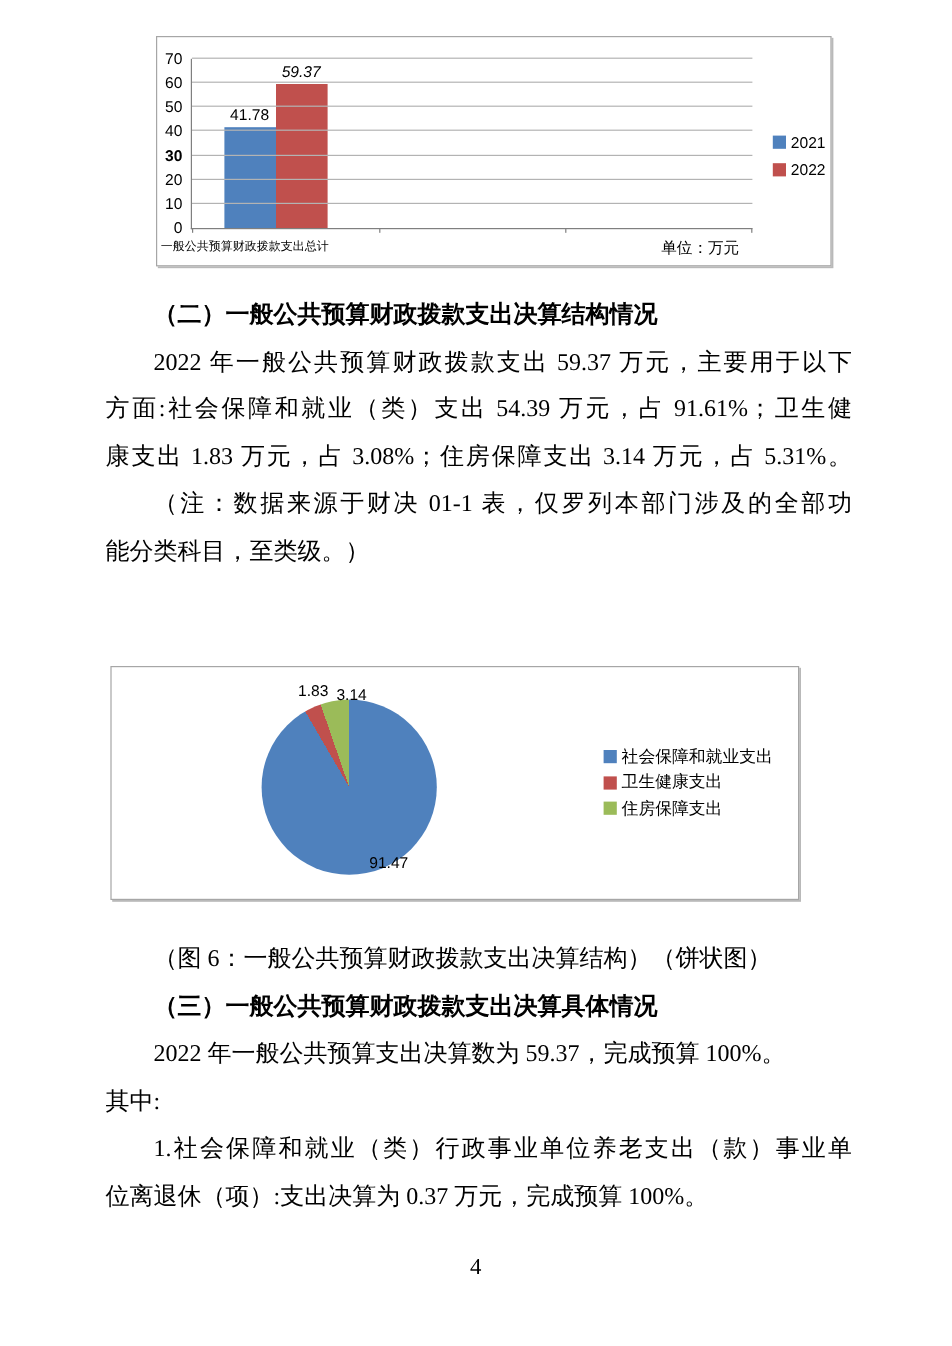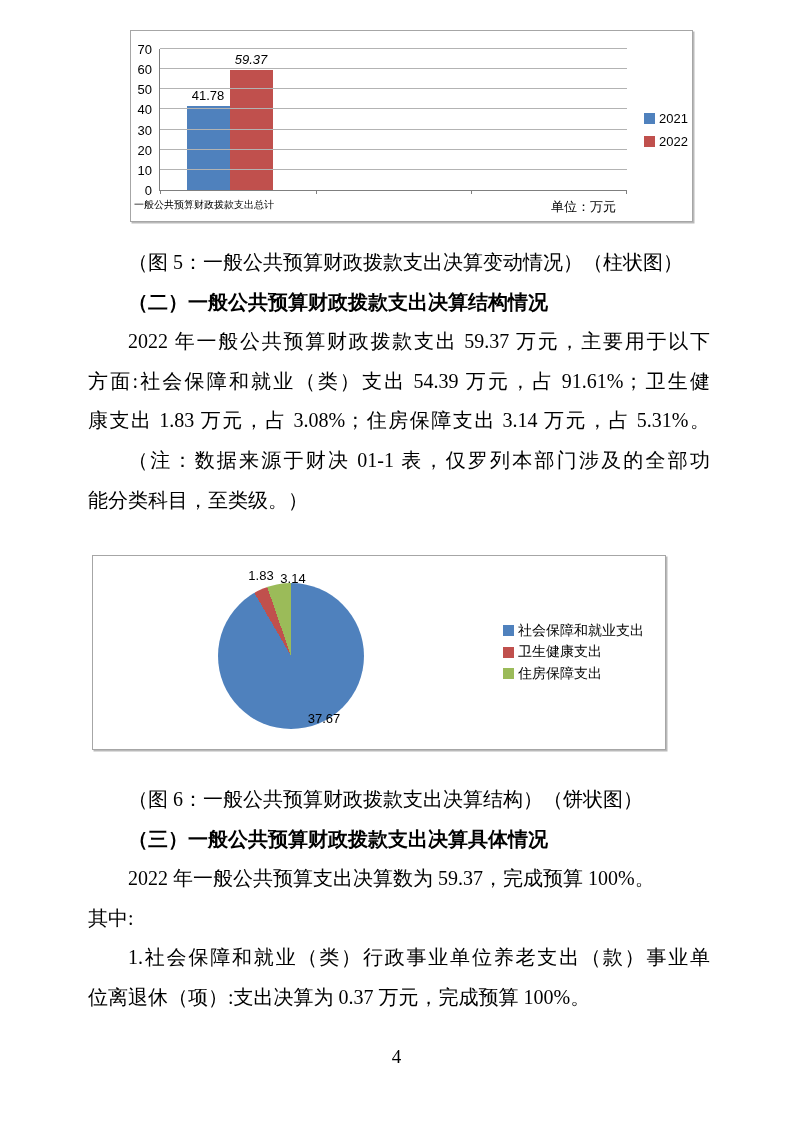--- a/index.html
+++ b/index.html
@@ -58,21 +58,21 @@
 </head>
 <body>
 
 <div class="page">
 
   <div class="chart-frame" id="bar-chart">
     <div id="bar-yaxis">
         <div class="ytick" style="bottom: 0%;">0</div>
         <div class="ytick" style="bottom: 14.2857%;">10</div>
         <div class="ytick" style="bottom: 28.5714%;">20</div>
-        <div class="ytick" style="bottom: 42.8571%;">30</div>
+        <div class="ytick" style="bottom: 42.8571%; font-weight: bold;">30</div>
         <div class="ytick" style="bottom: 57.1429%; text-align: center;">40</div>
         <div class="ytick" style="bottom: 71.4286%;">50</div>
         <div class="ytick" style="bottom: 85.7143%;">60</div>
         <div class="ytick" style="bottom: 100%;">70</div>
       </div>
     <div id="bar-plot">
       <div class="bar bar0" style="height: 59.6857%; background: rgb(79, 129, 189);"></div>
       <div class="bar bar1" style="height: 84.8143%; background: rgb(192, 80, 77);"></div>
       <div class="vlabel v0" style="bottom: calc(59.6857% + 3px);">41.78</div>
       <div class="vlabel v1" style="bottom: calc(84.8143% + 3px); font-style: italic;">59.37</div>
@@ -96,34 +96,33 @@
         <span class="bltext">2021</span>
       </div>
       <div class="blrow">
         <span class="sw" style="background: rgb(192, 80, 77);"></span>
         <span class="bltext">2022</span>
       </div>
     </div>
   </div>
 
   <div class="tb" id="tb1">
-    <div class="line indent">（图 5：一般公共预算财政拨款支出决算变动情况）（柱状图）</div>
     <div class="line indent bold">（二）一般公共预算财政拨款支出决算结构情况</div>
     <div class="line indent just">2022 年一般公共预算财政拨款支出 59.37 万元，主要用于以下</div>
     <div class="line just">方面:社会保障和就业（类）支出 54.39 万元，占 91.61%；卫生健</div>
     <div class="line just">康支出 1.83 万元，占 3.08%；住房保障支出 3.14 万元，占 5.31%。</div>
     <div class="line indent just">（注：数据来源于财决 01-1 表，仅罗列本部门涉及的全部功</div>
     <div class="line">能分类科目，至类级。）</div>
   </div>
 
   <div class="chart-frame" id="pie-chart">
     <div id="pie-circle" style="background: conic-gradient(rgb(79, 129, 189) 0deg, rgb(79, 129, 189) 329.858deg, rgb(192, 80, 77) 329.858deg, rgb(192, 80, 77) 340.957deg, rgb(155, 187, 89) 340.957deg, rgb(155, 187, 89) 360deg);"></div>
     <div class="plabel pl-red">1.83</div>
     <div class="plabel pl-green">3.14</div>
-    <div class="plabel pl-blue">37.67</div>
+    <div class="plabel pl-blue">91.47</div>
     <div id="pie-legend">
       <div class="plrow">
         <span class="sw" style="background: rgb(79, 129, 189);"></span>
         <span class="pltext">社会保障和就业支出</span>
       </div>
       <div class="plrow">
         <span class="sw" style="background: rgb(192, 80, 77);"></span>
         <span class="pltext">卫生健康支出</span>
       </div>
       <div class="plrow">

